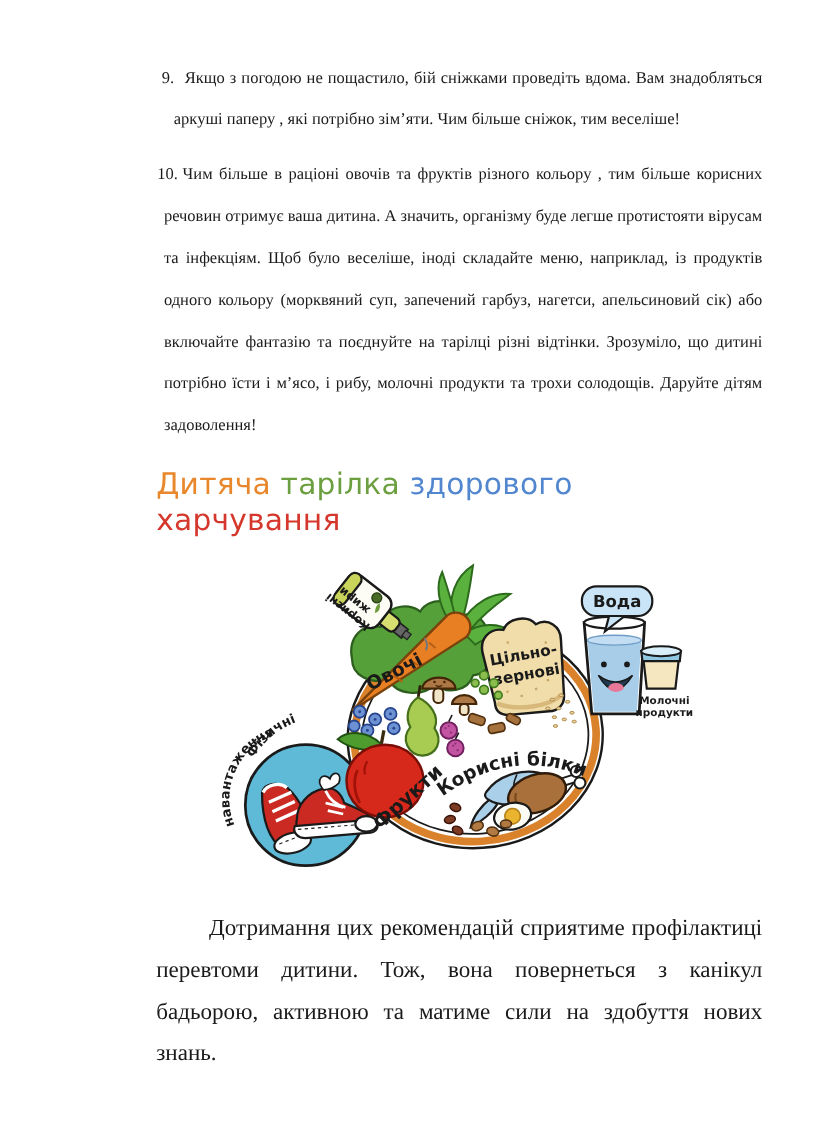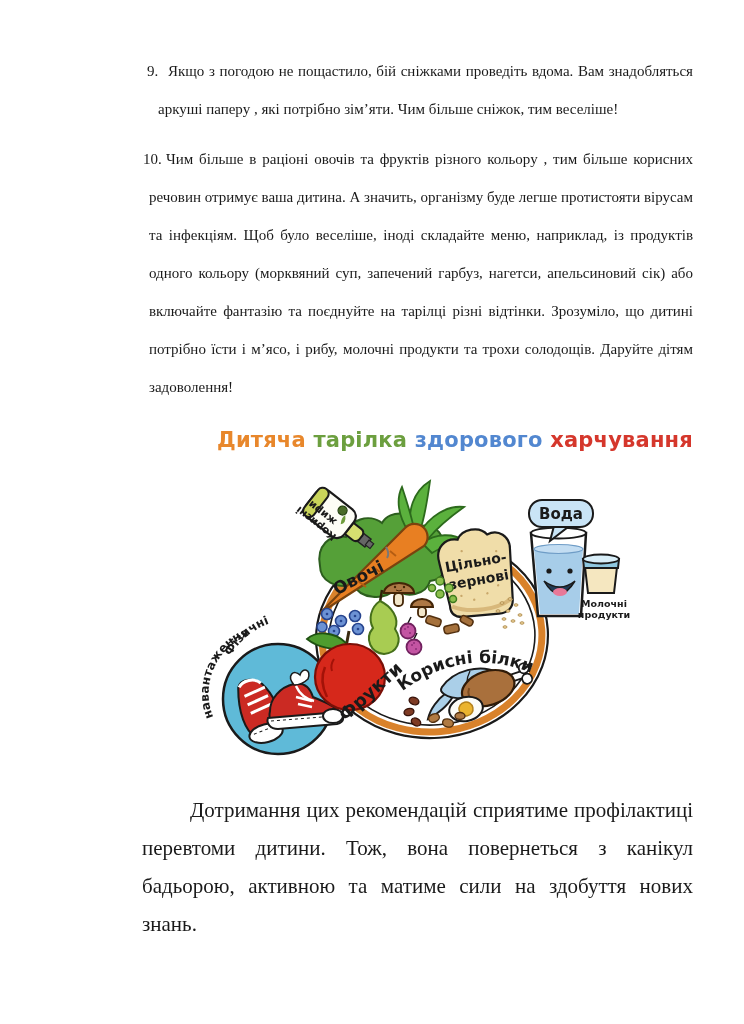--- a/index.html
+++ b/index.html
@@ -9,22 +9,22 @@
   }
   .doc{padding:52px 51px 0 142px;}
   .list-item{
     font-size:15px;line-height:38px;text-align:justify;
   }
   .item-9{padding-left:16px;text-indent:-11px;margin-bottom:12px;}
   .item-9 .num{display:inline-block;width:21px;text-indent:0;}
   .item-10{padding-left:7px;text-indent:-6px;}
   .item-10 .num{display:inline-block;width:23px;text-indent:0;}
   .fig-title{
-    margin-top:18px;text-align:right;
-    font-family:"DejaVu Sans", sans-serif;font-weight:700;font-size:21px;
+    margin-top:18px;text-align:left;
+    font-family:"DejaVu Sans", sans-serif;font-weight:400;font-size:27px;
     letter-spacing:0.2px;line-height:33px;
   }
   .tw0{color:#E8872B;} .tw1{color:#6C9F3F;} .tw2{color:#5287D0;} .tw3{color:#D5372C;}
   .figure{position:relative;margin-top:14px;height:300px;}
   .figure svg{display:block;margin-left:66px;overflow:visible;}
   .svg-label{font-family:"DejaVu Sans", sans-serif;font-weight:700;fill:#1a1a1a;}
   .closing{
     margin:20px 0 0 0;font-size:21px;line-height:38px;text-align:justify;text-indent:48px;
   }
 </style>

